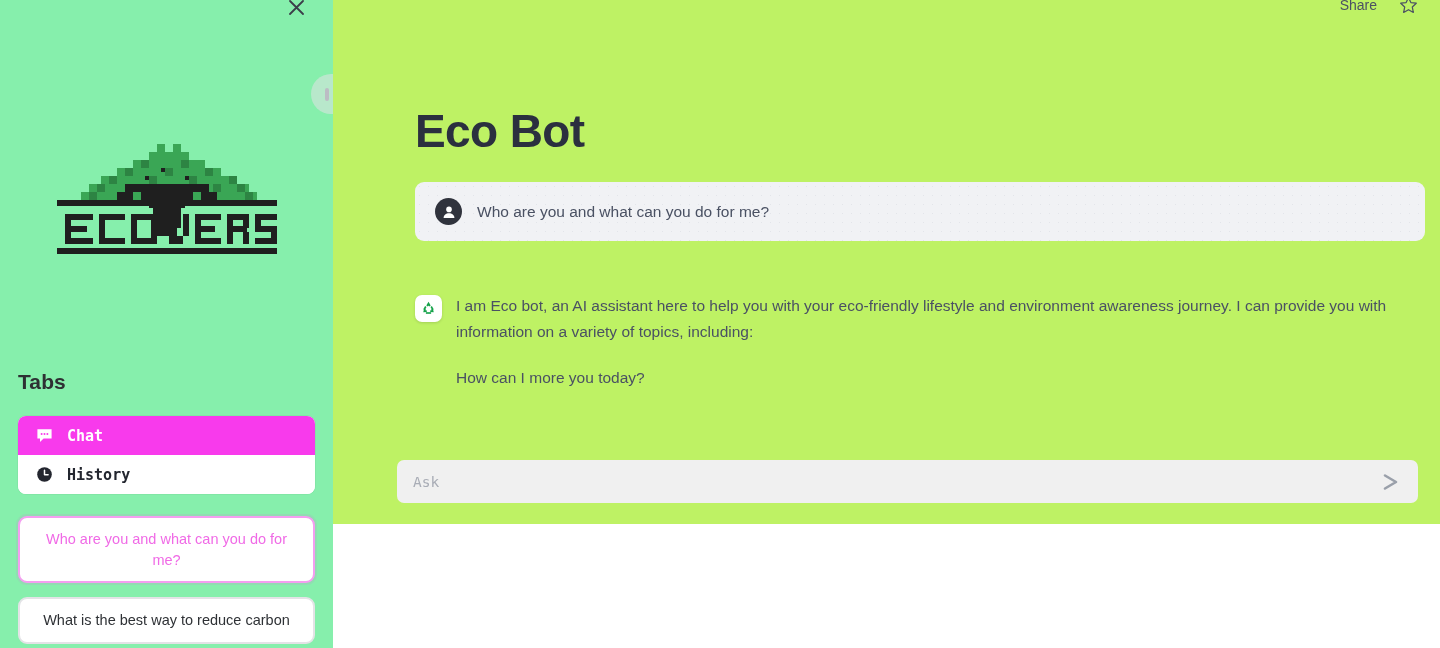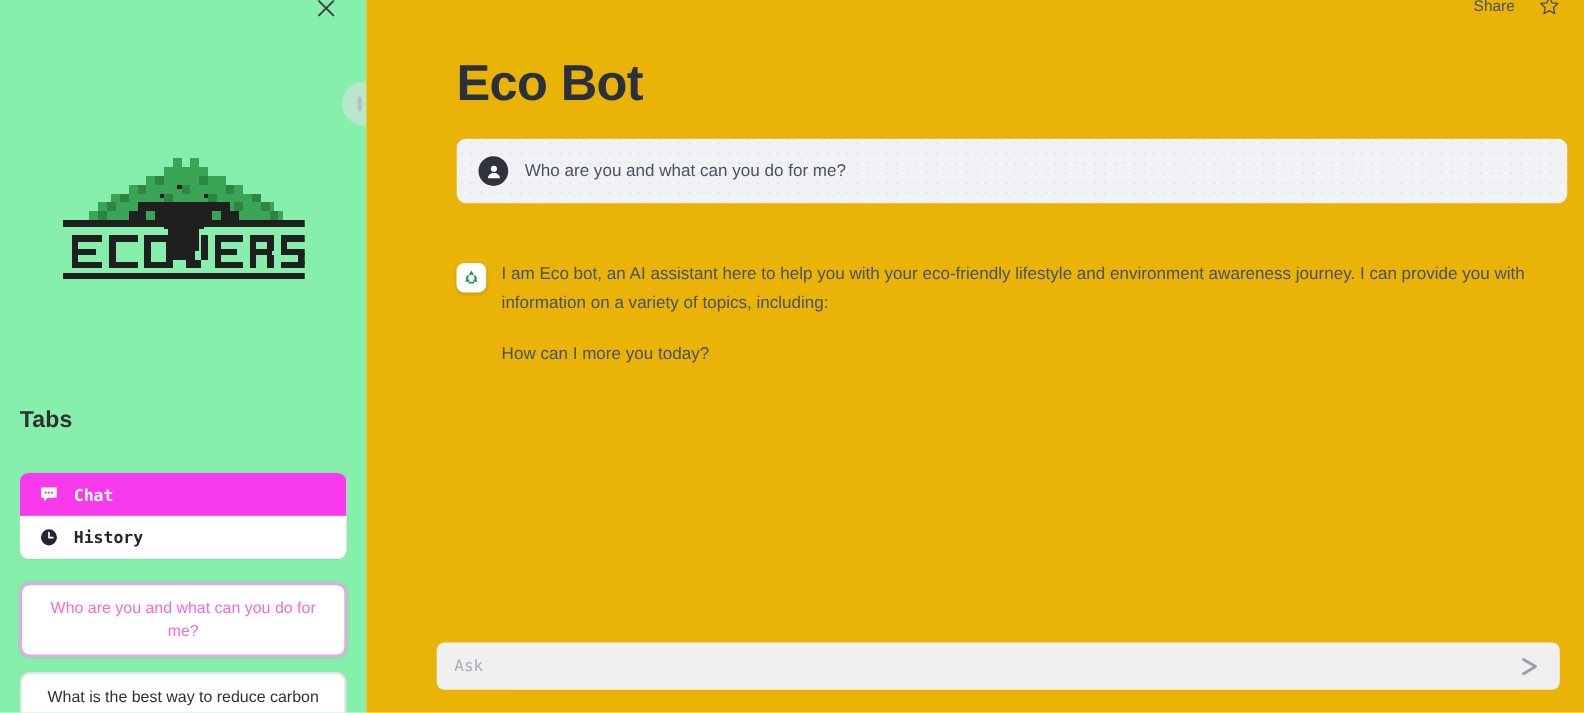--- a/index.html
+++ b/index.html
@@ -55,21 +55,21 @@
 
   #tabs-heading {
     margin: 114px 0 0 18px;
     font-size: 21px;
     font-weight: 700;
     color: #2e3033;
     letter-spacing: .1px;
   }
 
   #tablist {
-    margin: 36px 18px 0 18px;
+    margin: 22px 18px 0 18px;
     border-radius: 8px;
     overflow: hidden;
     background: #ffffff;
     box-shadow: 0 0 0 1px rgba(0,0,0,0.035);
   }
   .tab {
     display: flex;
     align-items: center;
     gap: 14px;
     height: 39px;
@@ -104,41 +104,41 @@
   .suggestion.selected {
     border-color: #f49ef0;
     color: #f06ae6;
     box-shadow: 0 0 0 2px rgba(248,58,236,0.10);
   }
 
   
   #main {
     position: relative;
     flex: 1 1 auto;
-    height: 648px;
-    background: #eab308;
+    height: 524px;
+    background: #bef264;
     overflow: hidden;
   }
   #topbar {
     position: absolute;
     top: -8px; right: 22px;
     display: flex;
     align-items: center;
     gap: 22px;
     height: 26px;
   }
   #share-label {
     font-size: 14px;
     color: #4b5163;
     cursor: pointer;
   }
   #star-button { cursor: pointer; display: flex; align-items: center; }
 
   #page-title {
-    margin: 48px 0 0 82px;
+    margin: 104px 0 0 82px;
     font-size: 46px;
     font-weight: 800;
     letter-spacing: -0.6px;
     color: #2b303f;
   }
 
   #conversation { margin: 24px 0 0 82px; width: 1010px; }
 
   .user-msg {
     background: #f1f2f5;

